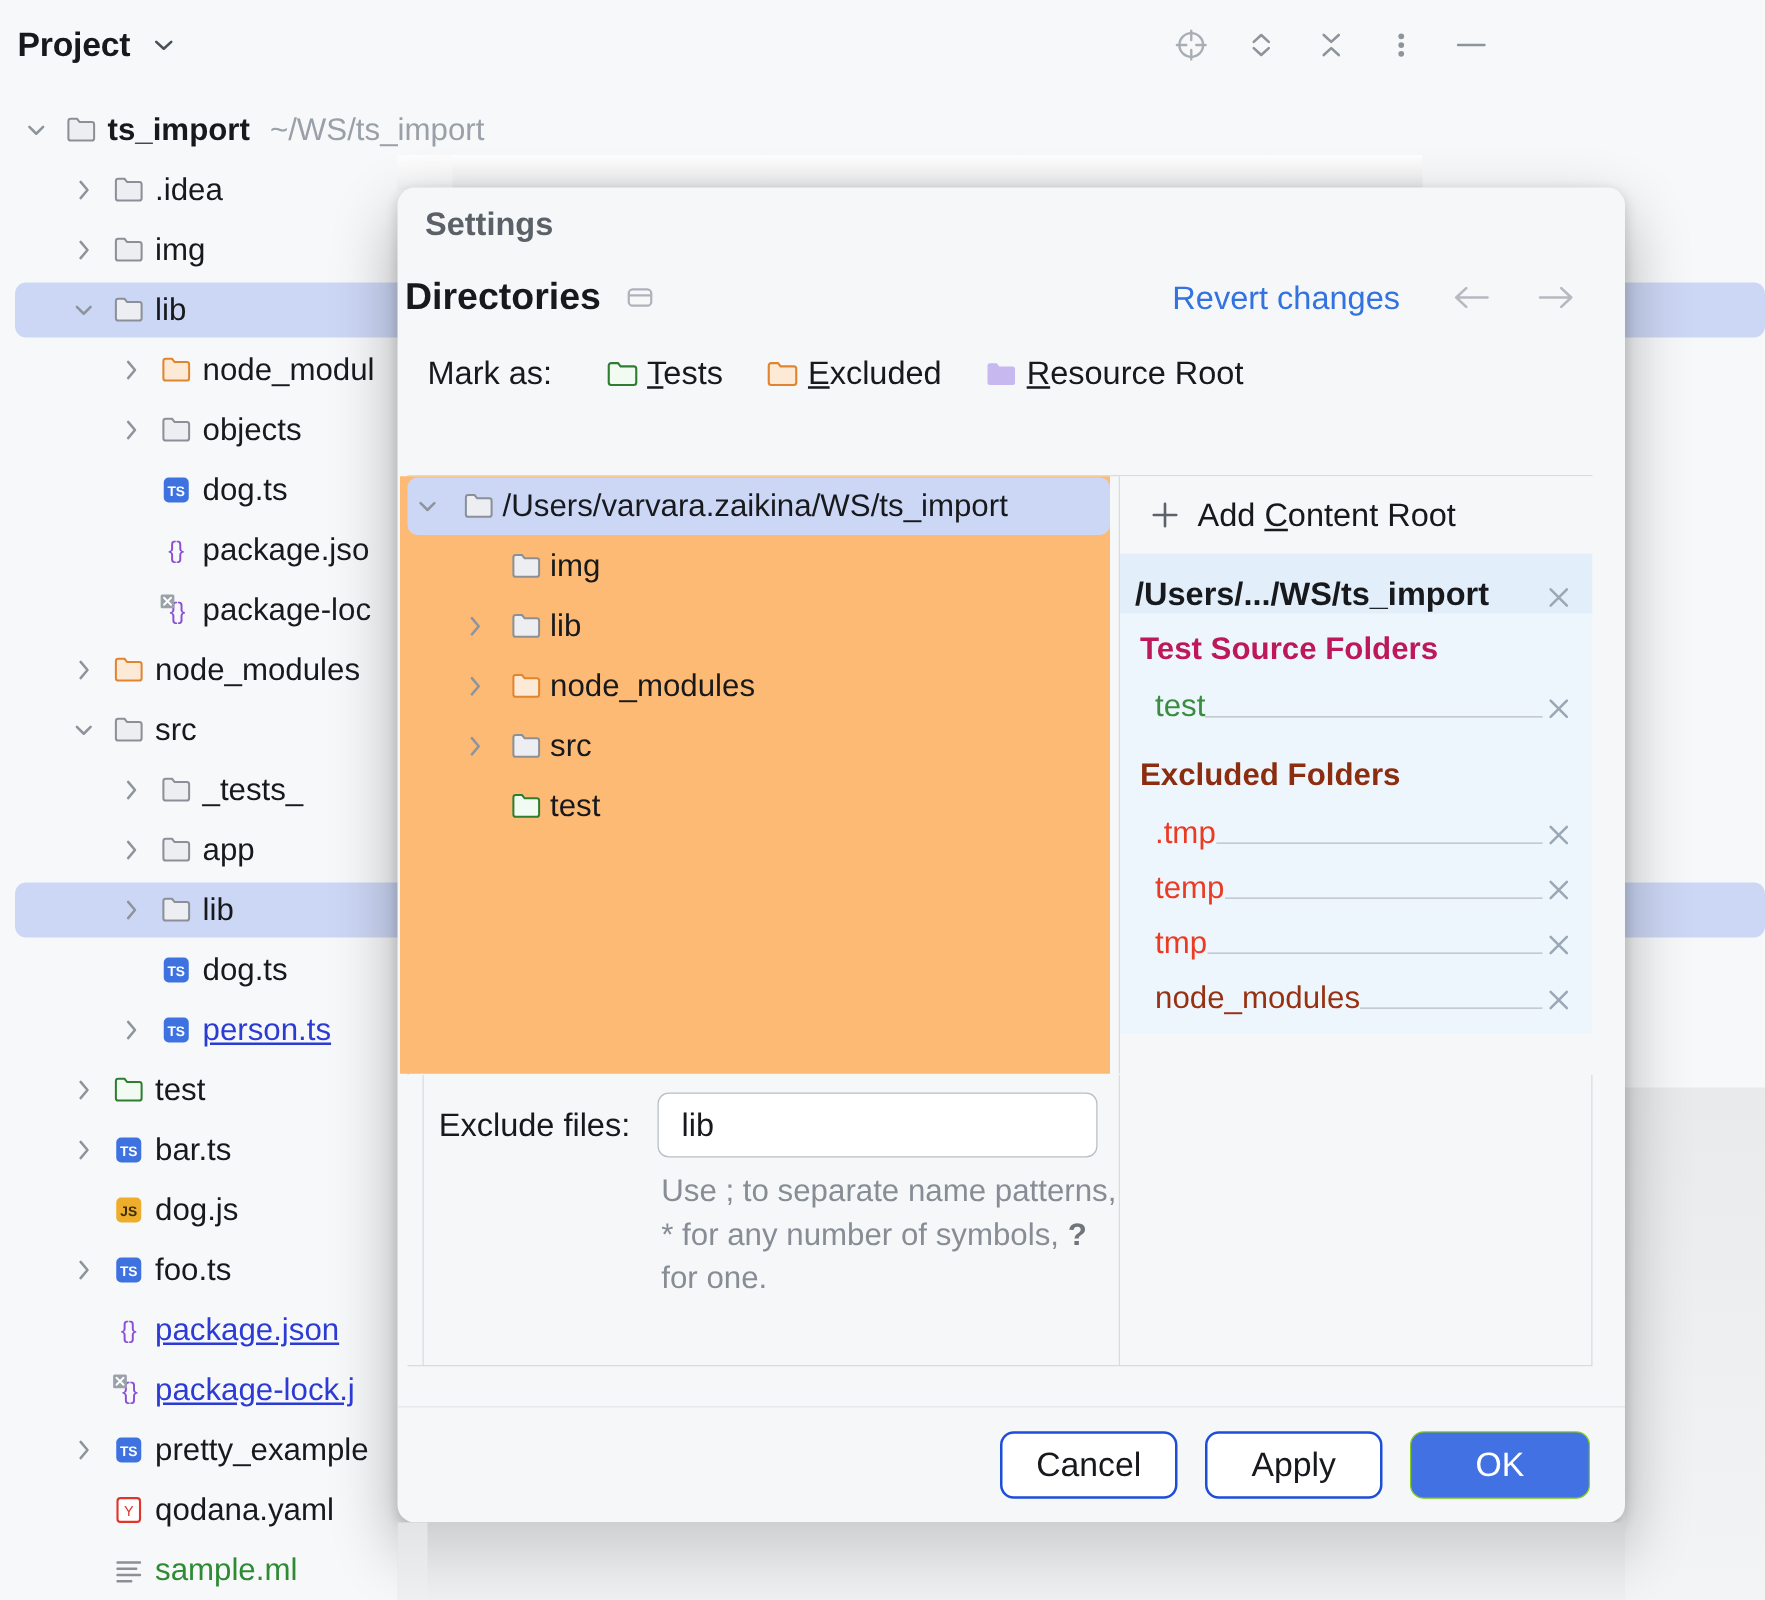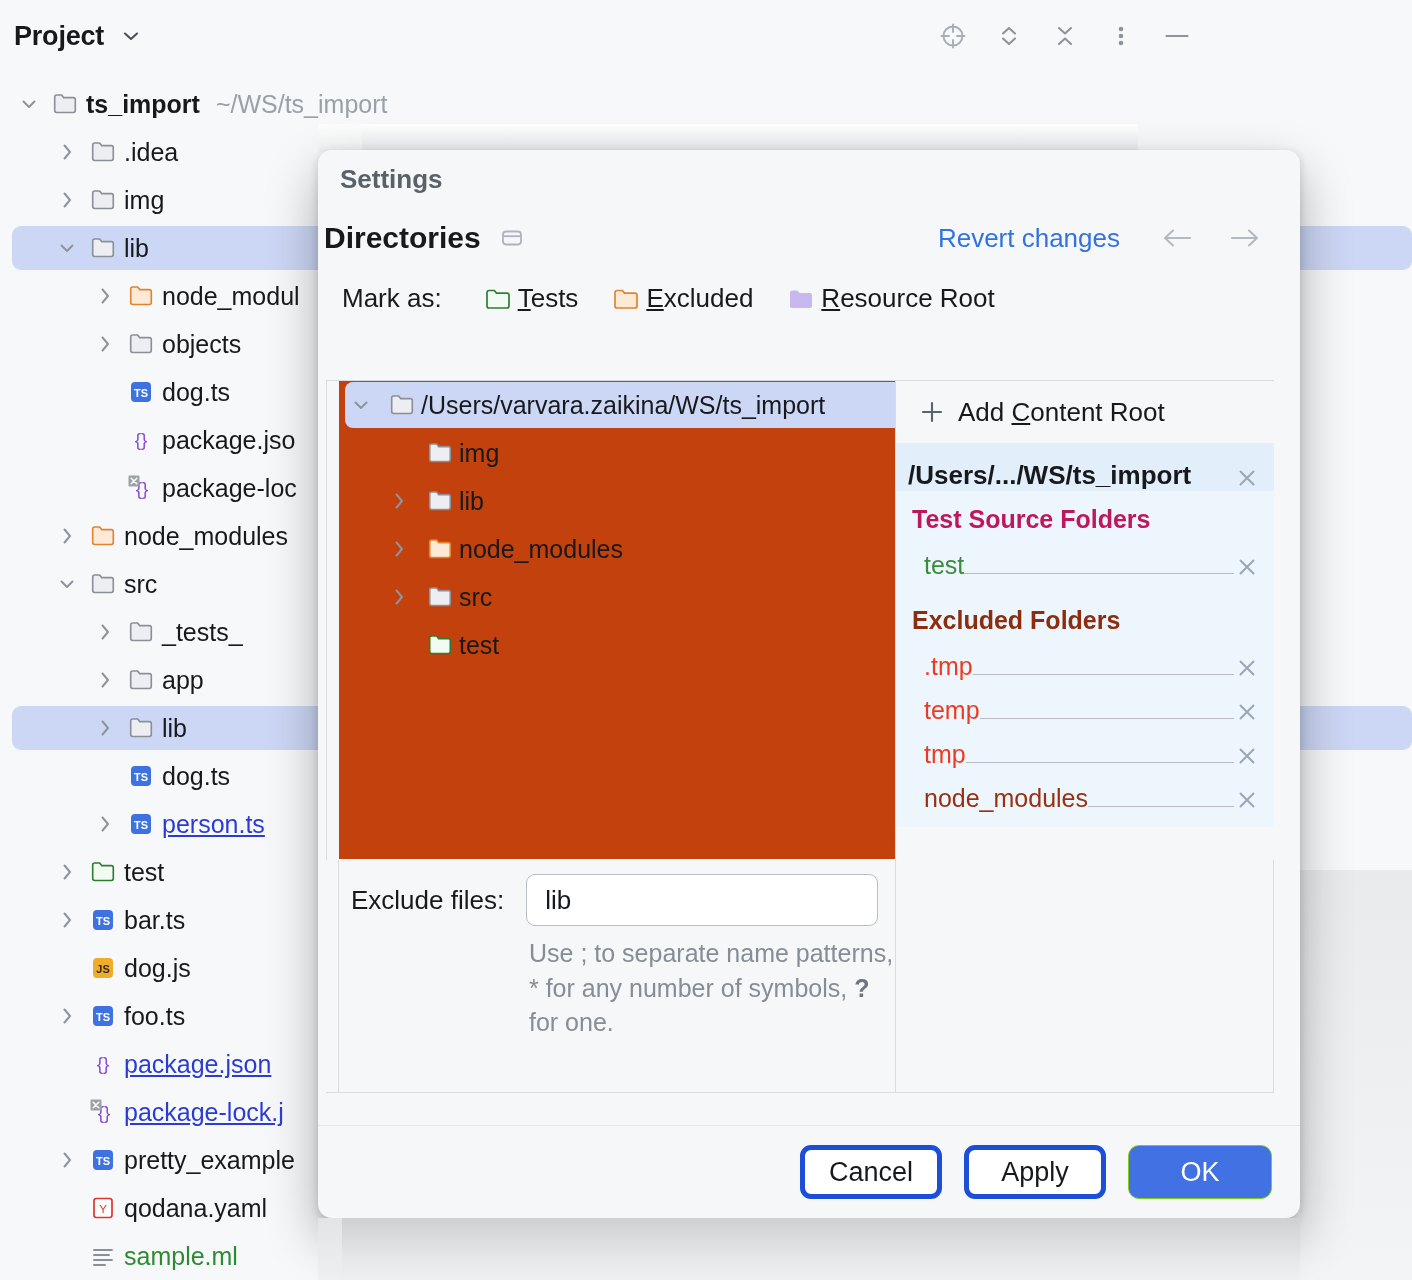--- a/index.html
+++ b/index.html
@@ -105,22 +105,22 @@
   .markas-lbl { margin-right: 42px; }
   .mk { display: flex; align-items: center; cursor: pointer; margin-right: 34px; }
   .mk .mkic { margin-right: 6px; display: flex; align-items: center; }
   .mk u { text-decoration: underline; }
   .pane-box {
     position: absolute; left: 8px; top: 230px; width: 948px; height: 480px;
     border: 1px solid #d9dbe0; border-right: none; border-bottom: none;
     background: #f6f7f9;
   }
   .dirtree {
-    position: absolute; left: 21px; top: 231px; width: 568px; height: 478px;
-    background: #c2410c; overflow: hidden;
+    position: absolute; left: 2px; top: 231px; width: 568px; height: 478px;
+    background: #fdba74; overflow: hidden;
   }
   .drow {
     position: relative; display: flex; align-items: center;
     height: 48px; font-size: 25px; color: #17191c; white-space: nowrap;
   }
   .drow.sel::before {
     content:""; position: absolute; left: 6px; right: 0; top: 1px; bottom: 1px;
     background: #ccd7f5; border-radius: 8px; z-index: 0;
   }
   .drow > * { position: relative; z-index: 1; }
@@ -195,21 +195,21 @@
   .dlg-footer {
     position: absolute; left: 0; top: 976px; width: 982px; height: 92px;
     display: flex; align-items: center; justify-content: flex-end;
     padding-right: 28px; gap: 22px;
   }
   .btn {
     height: 54px; min-width: 142px; border-radius: 11px;
     display: flex; align-items: center; justify-content: center;
     font-size: 27px; cursor: pointer;
   }
-  .btn.secondary { background: #ffffff; border: 5px solid #1d4ed8; color: #17191c; text-align: right; }
+  .btn.secondary { background: #ffffff; border: 2px solid #1d4ed8; color: #17191c; text-align: right; }
   .btn.primary { background: #4271e3; color: #ffffff; border: 1px solid #84cc16; min-width: 144px; }
 
   svg { display: block; }
 </style>
 </head>
 <body>
 
 <div class="bg-strip"></div>
 <div class="bg-strip2"></div>
 <div class="bg-right-col"></div>

